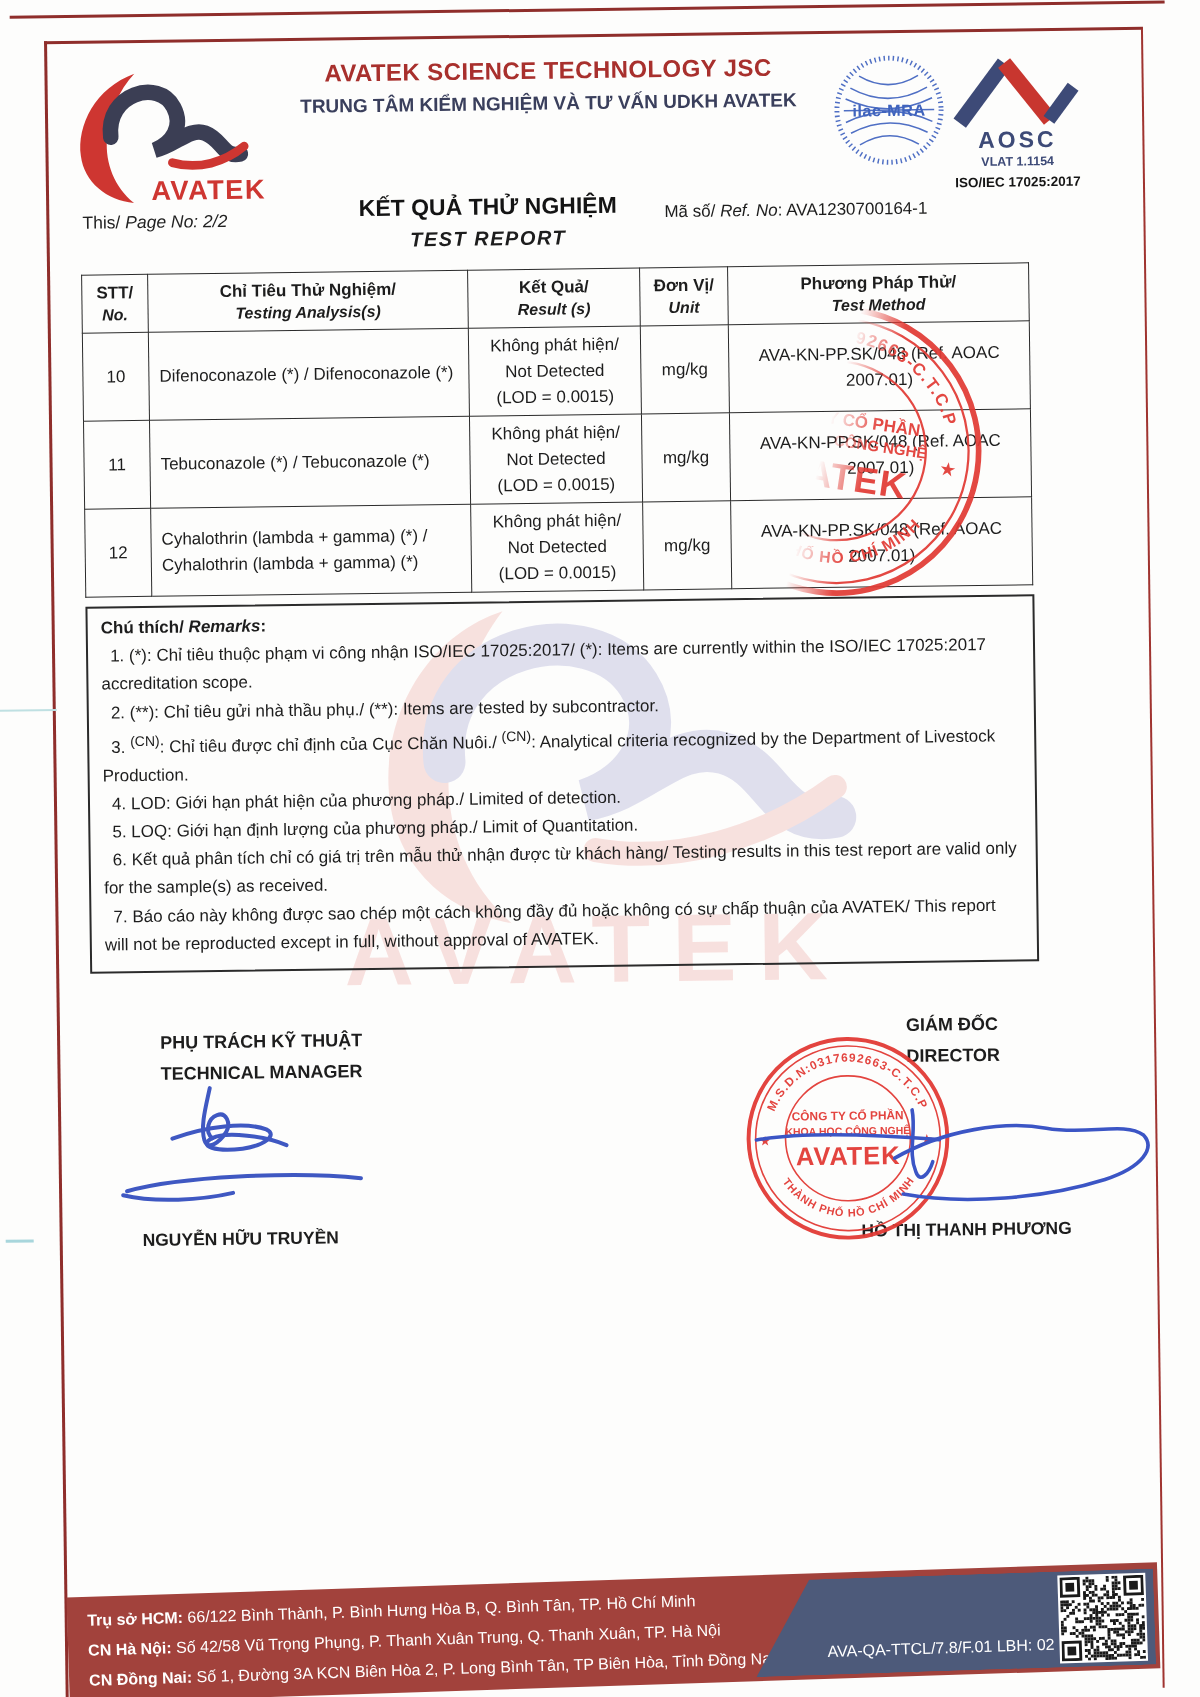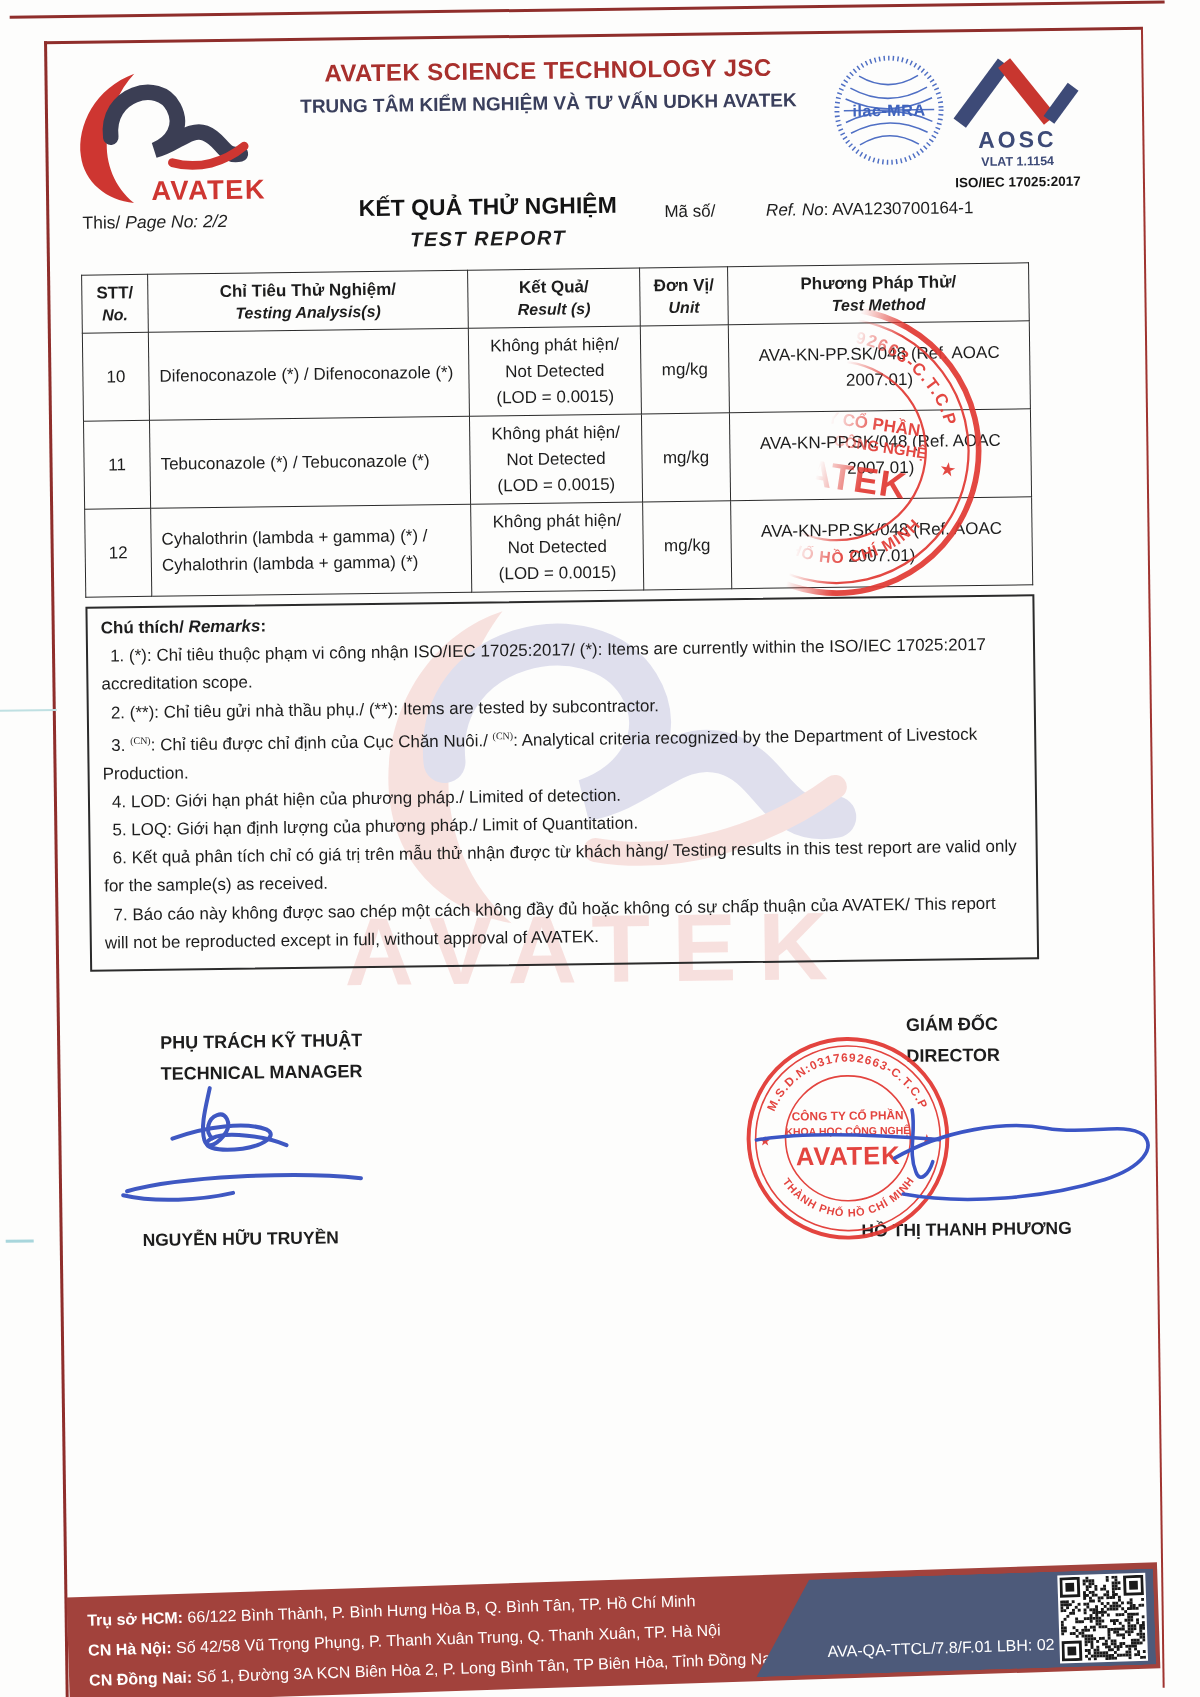--- a/index.html
+++ b/index.html
@@ -20,21 +20,21 @@
   .center-name{left:250px;top:92px;width:615px;text-align:center;font-size:19px;font-weight:bold;color:#3a3f5c;}
   .ilac{left:842px;top:58px;width:112px;height:112px;}
   .aosc{left:952px;top:54px;width:148px;text-align:center;}
   .aosc svg{display:block;margin:0 auto;}
   .aosc-label{font-size:23px;font-weight:bold;color:#3d4a77;letter-spacing:3px;margin-top:-2px;}
   .aosc-vlat{font-size:12.5px;font-weight:bold;color:#3d4a77;margin-top:1px;}
   .aosc-iso{font-size:13.5px;font-weight:bold;color:#151515;margin-top:6px;}
   .title-vi{left:328px;top:192px;width:335px;text-align:center;font-size:23px;font-weight:bold;color:#141414;}
   .title-en{left:328px;top:226px;width:335px;text-align:center;font-size:20px;font-weight:bold;font-style:italic;letter-spacing:1.5px;}
   .ref-line{left:672px;top:203px;font-size:17px;}
-  .ref-line i{font-style:italic;margin-left:46px;}
+  .ref-line i{font-style:italic;}
 
   
   .results{left:88px;top:268px;width:947px;border-collapse:collapse;table-layout:fixed;font-size:17px;z-index:1;position:absolute;background:transparent;}
   .results th,.results td{border:1.7px solid #2b2b2b;vertical-align:middle;text-align:center;padding:2px 4px;}
   .results thead tr{height:58px;}
   .results tbody tr{height:88px;}
   .th-vi{display:block;font-size:17px;font-weight:bold;}
   .th-en{display:block;font-size:16px;font-weight:600;font-style:italic;margin-top:3px;}
   .cell-line{line-height:26px;}
   td.c-analysis{text-align:left;padding-left:10px;}
@@ -44,21 +44,21 @@
      -webkit-mask-image:linear-gradient(97deg,transparent 46%,#000 60%);
      mask-image:linear-gradient(97deg,transparent 46%,#000 60%);}
   .stamp-main{left:738px;top:1036px;width:211px;height:211px;z-index:4;opacity:.95;}
 
   
   .remarks{left:88px;top:600px;width:919px;border:2px solid #2b2b2b;padding:6px 13px 12px 13px;
            font-size:17px;line-height:28.2px;z-index:1;background:transparent;}
   .remarks p{margin:0;text-indent:9px;}
   .remarks .rm-title{font-weight:bold;text-indent:0;}
   .remarks .rm-title i{font-style:italic;}
-  .remarks sup{font-size:10px;font-family:Liberation Serif, serif;}
+  .remarks sup{font-size:14px;}
 
   
   .sig-title-l{left:138px;top:1022px;width:240px;text-align:center;font-size:18px;font-weight:bold;line-height:31px;z-index:3;}
   .sig-title-r{left:903px;top:1014px;width:200px;font-size:18px;font-weight:bold;line-height:31px;z-index:3;}
   .sig-name-l{left:100px;top:1224px;width:270px;text-align:center;font-size:17.5px;font-weight:bold;z-index:3;}
   .sig-name-r{left:828px;top:1224px;width:266px;text-align:center;font-size:17.5px;font-weight:bold;z-index:3;}
   .sig-svg{z-index:5;}
 
   
   .watermark{left:295px;top:550px;width:600px;height:470px;opacity:.5;z-index:0;}

